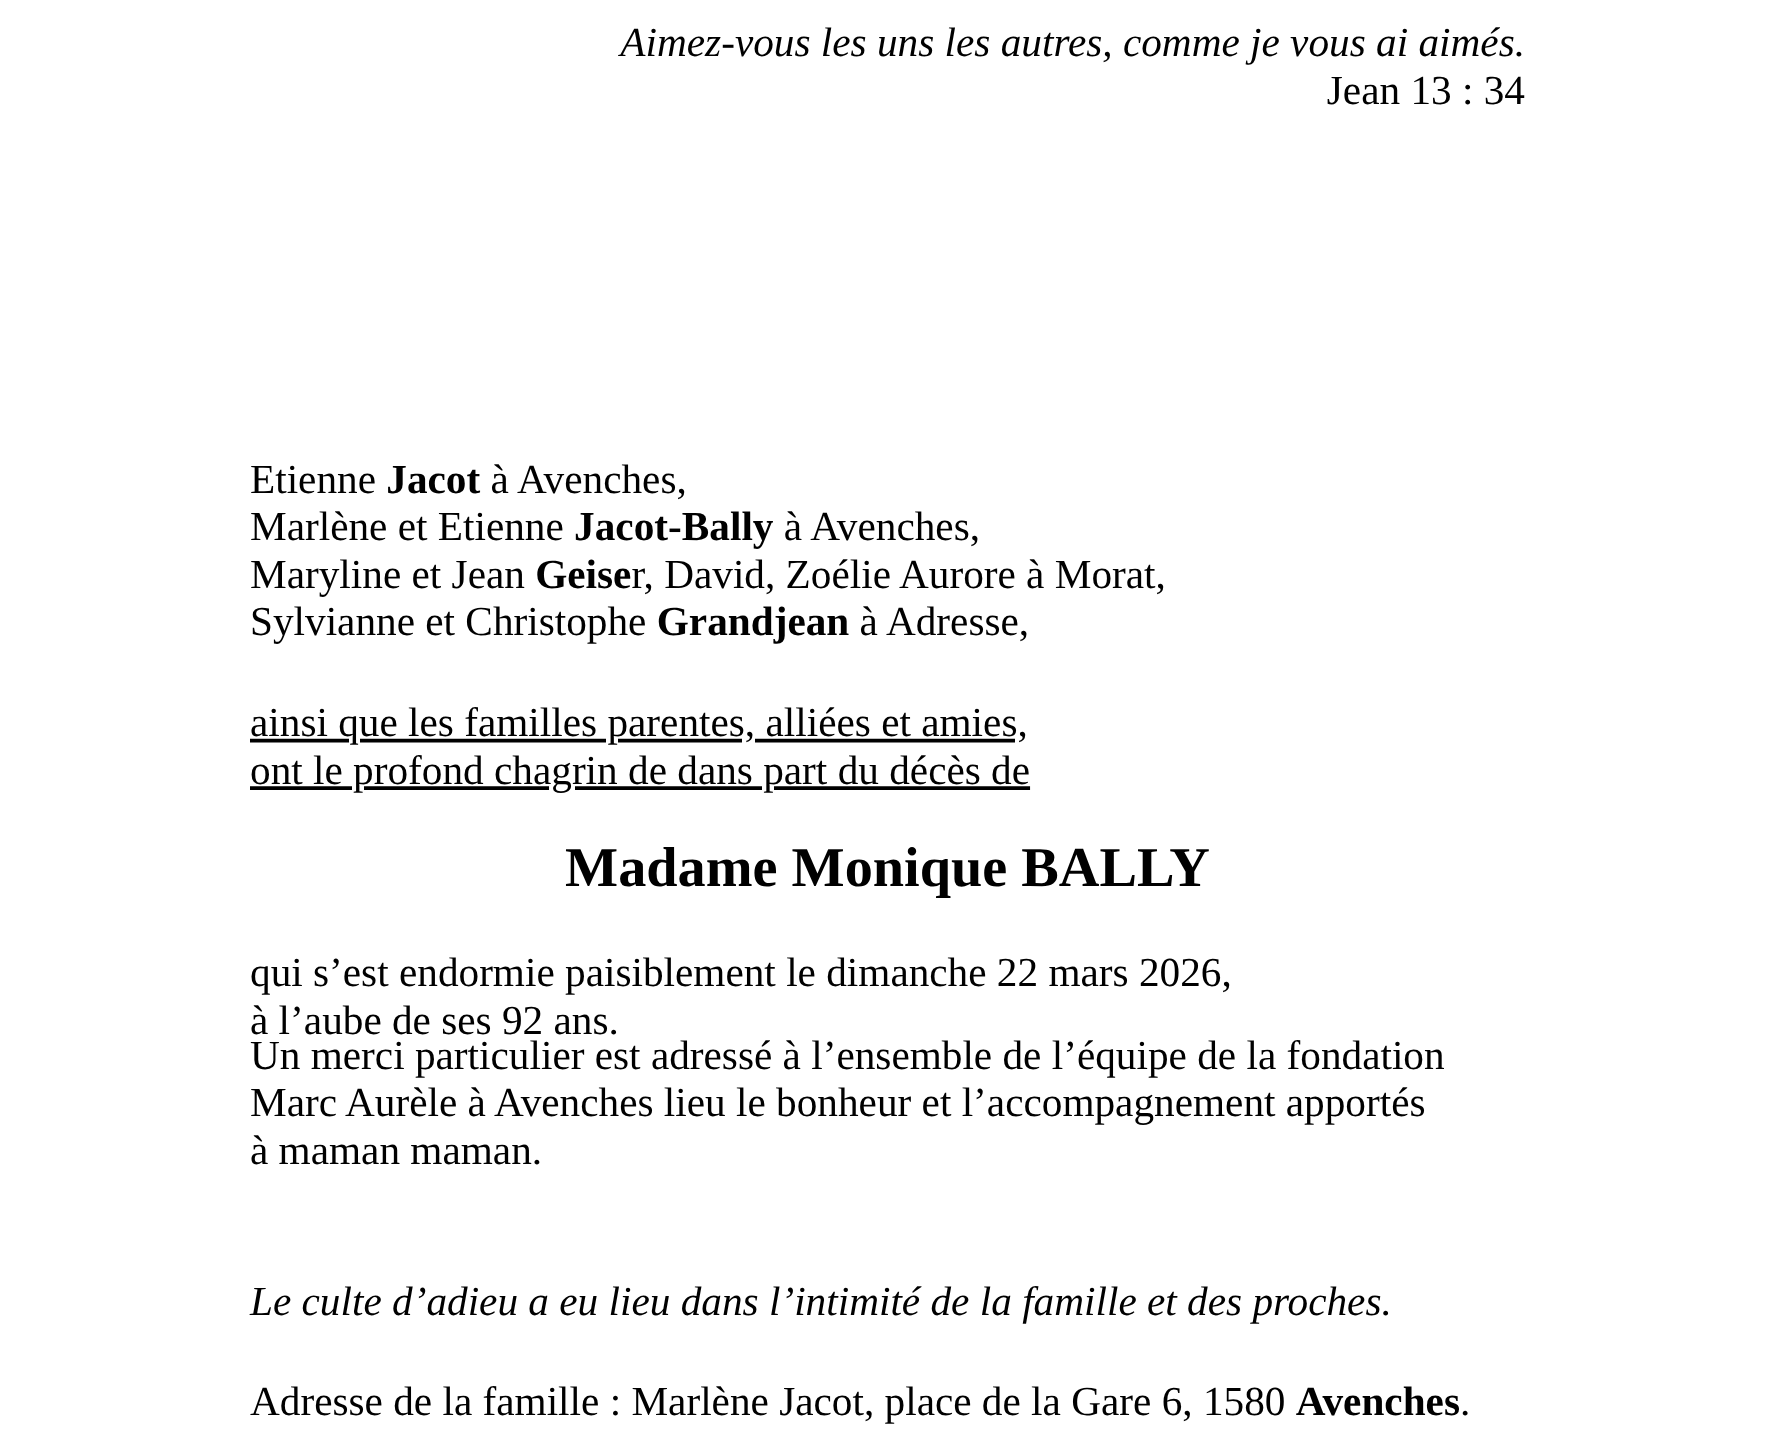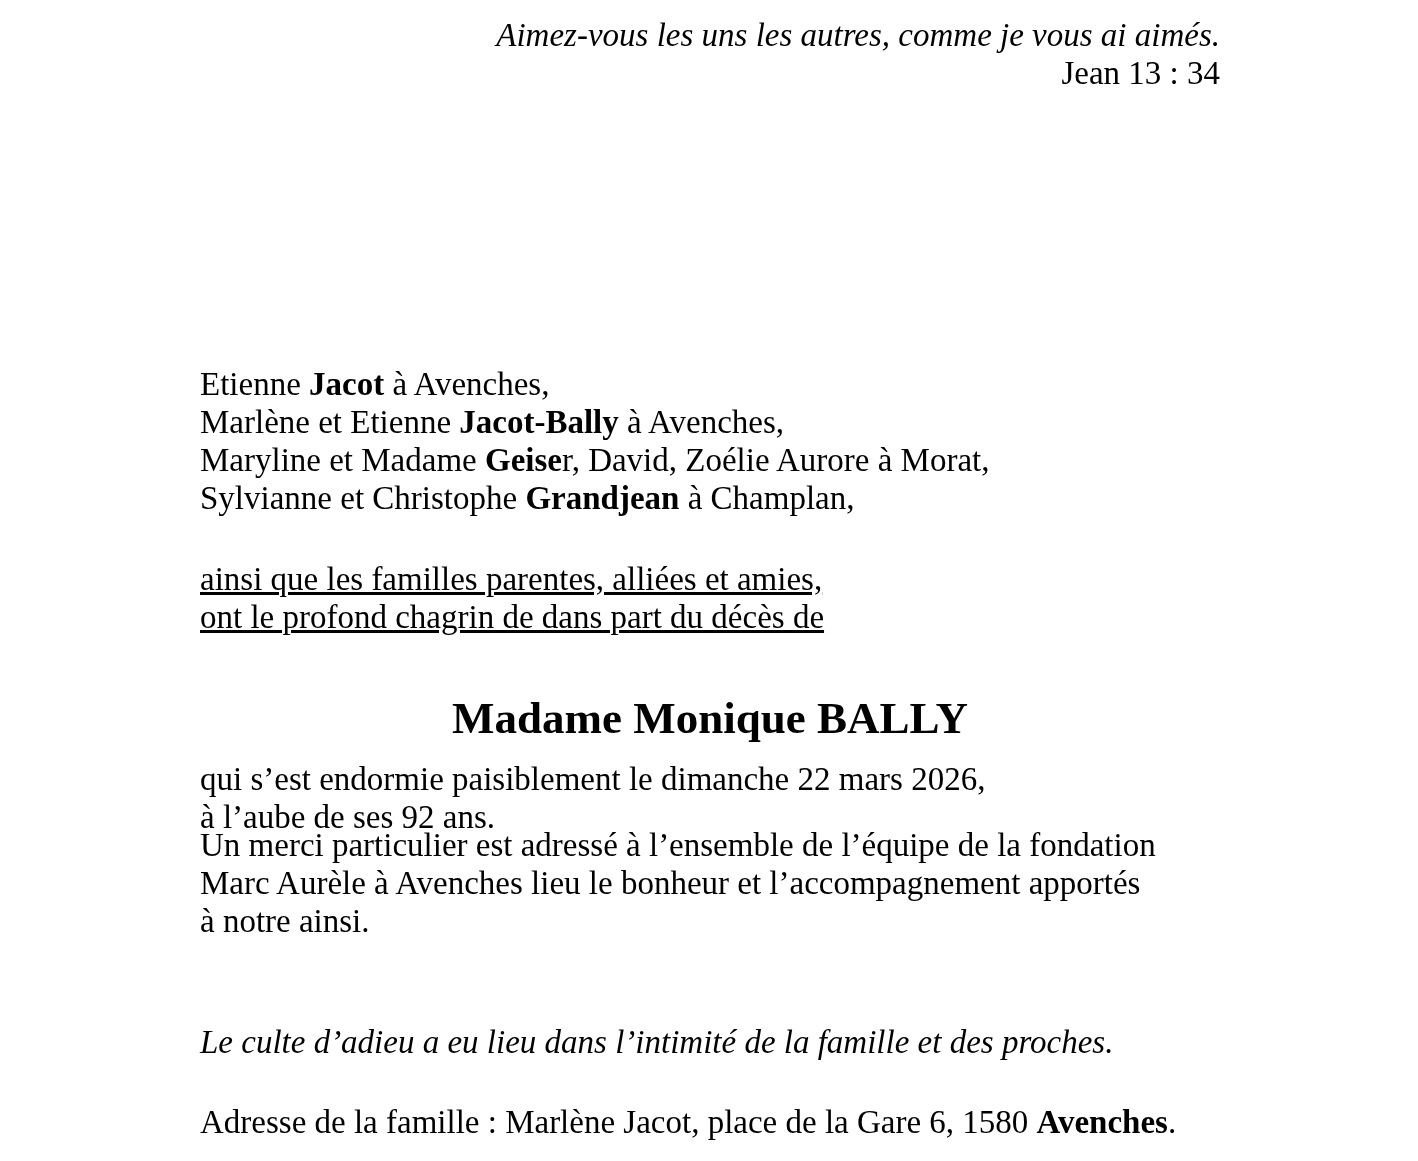--- a/index.html
+++ b/index.html
@@ -30,21 +30,21 @@
   .quote-block {
     top: 16px;
     text-align: right;
   }
   .italic { font-style: italic; }
   .intro-block { top: 283px; }
   .names-block { top: 365px; }
   .indent { padding-left: 25px; }
   .announcement-block { top: 560px; text-decoration: underline; }
   .title-block {
-    top: 692px;
+    top: 668px;
     text-align: center;
     font-size: 45px;
     line-height: 52px;
     font-weight: bold;
   }
   .death-block { top: 760px; }
   .thanks-block { top: 826px; }
   .farewell-block { top: 1023px; font-style: italic; }
   .address-block { top: 1103px; }
   b { font-weight: bold; }
@@ -56,39 +56,39 @@
 
   <section class="block quote-block">
     <p class="italic">Aimez-vous les uns les autres, comme je vous ai aimés.</p>
     <p>Jean 13 : 34</p>
   </section>
 
 
   <div class="block names-block">
     <p><span>Etienne </span><b>Jacot</b><span> à Avenches,</span></p>
     <p><span>Marlène et Etienne </span><b>Jacot-Bally</b><span> à Avenches,</span></p>
-    <p class="indent"><span>Maryline et Madame </span><b>Geise</b><span>r, David, Zoélie Aurore à Morat,</span></p>
-    <p class="indent"><span>Sylvianne et Christophe </span><b>Grandjean</b><span> à Champlan,</span></p>
+    <p class="indent"><span>Maryline et Jean </span><b>Geise</b><span>r, David, Zoélie Aurore à Morat,</span></p>
+    <p class="indent"><span>Sylvianne et Christophe </span><b>Grandjean</b><span> à Adresse,</span></p>
   </div>
 
   <div class="block announcement-block">
     <p>ainsi que les familles parentes, alliées et amies,</p>
     <p>ont le profond chagrin de dans part du décès de</p>
   </div>
 
   <h1 class="block title-block">Madame Monique BALLY</h1>
 
   <div class="block death-block">
     <p>qui s’est endormie paisiblement le dimanche 22 mars 2026,</p>
     <p>à l’aube de ses 92 ans.</p>
   </div>
 
   <div class="block thanks-block">
     <p>Un merci particulier est adressé à l’ensemble de l’équipe de la fondation</p>
     <p>Marc Aurèle à Avenches lieu le bonheur et l’accompagnement apportés</p>
-    <p>à notre ainsi.</p>
+    <p>à maman maman.</p>
   </div>
 
   <p class="block farewell-block">Le culte d’adieu a eu lieu dans l’intimité de la famille et des proches.</p>
 
   <p class="block address-block"><span>Adresse de la famille : Marlène Jacot, place de la Gare 6, 1580 </span><b>Avenches</b><span>.</span></p>
 
 </div>
 
 </body></html>

